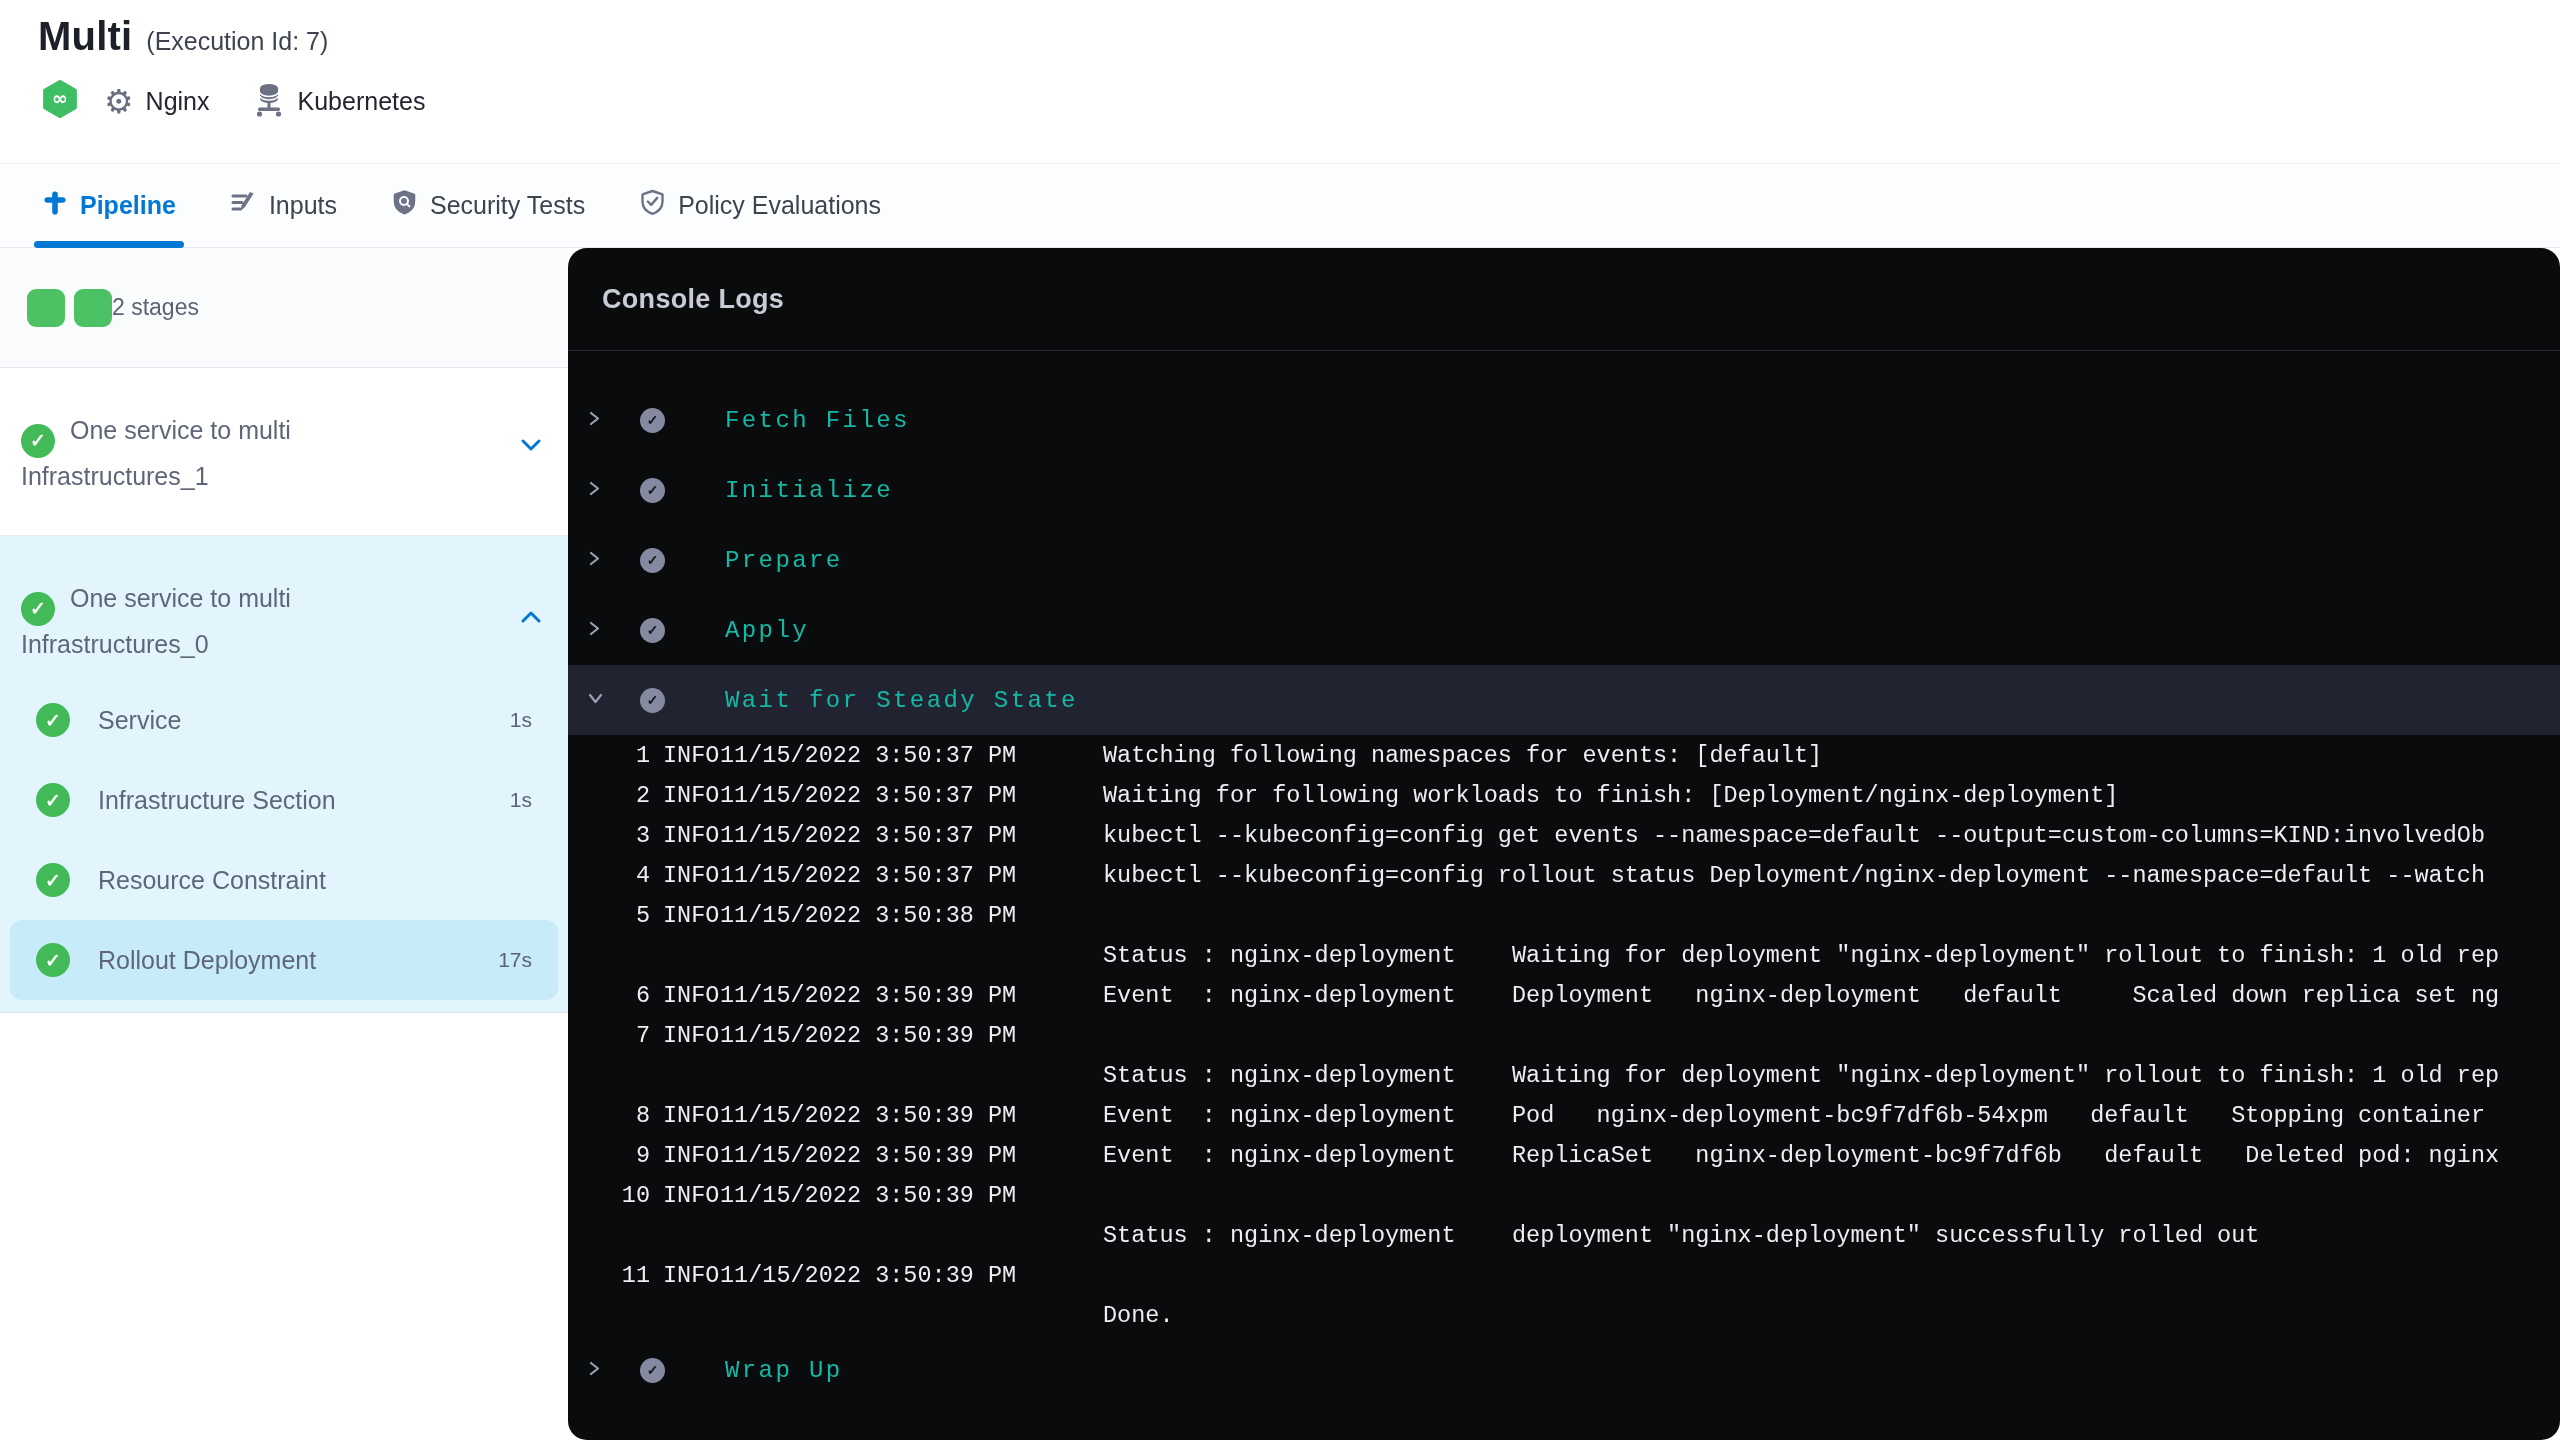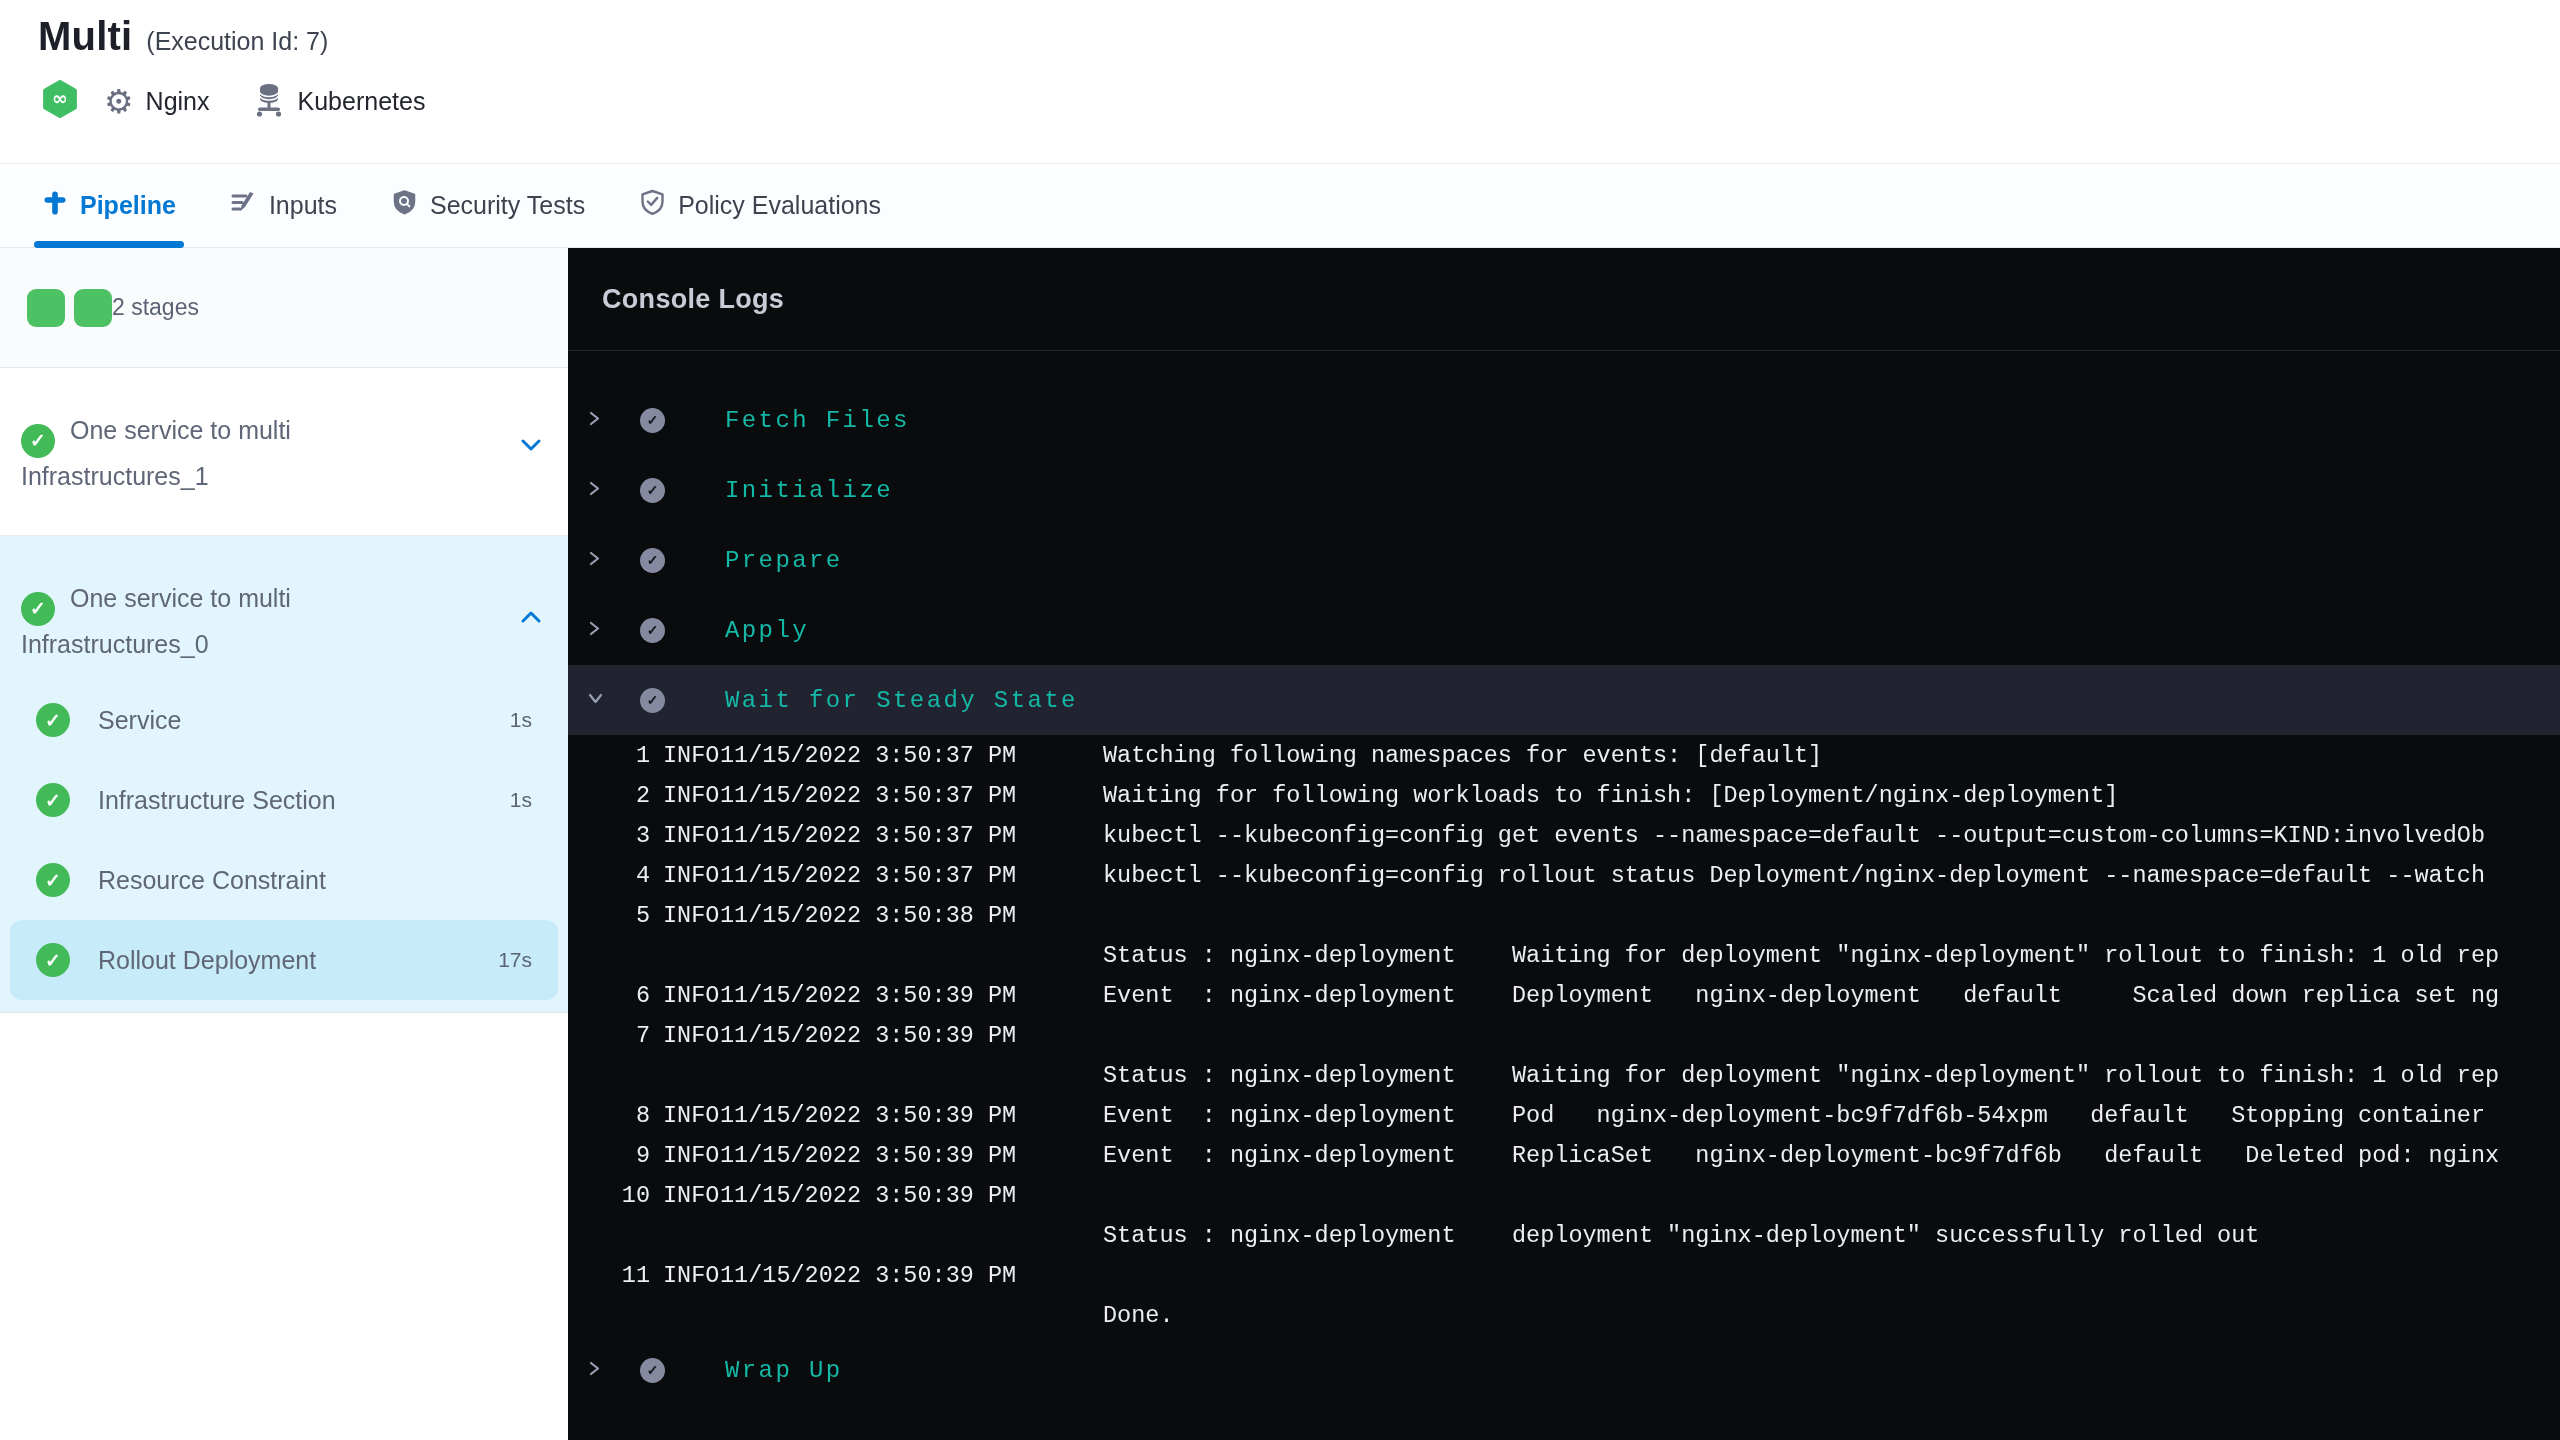--- a/index.html
+++ b/index.html
@@ -49,21 +49,21 @@
   .step-row{position:absolute;left:0;right:0;height:80px;display:flex;align-items:center;cursor:pointer;}
   .step-row .check-green{margin:0;position:absolute;left:36px;}
   .step-label{position:absolute;left:98px;font-size:25px;color:#5f6677;}
   .step-duration{position:absolute;right:36px;font-size:21px;color:#5b6273;}
   .step-row.selected{left:10px;right:10px;background:#c8ebf9;border-radius:12px;}
   .step-row.selected .check-green{left:26px;}
   .step-row.selected .step-label{left:88px;}
   .step-row.selected .step-duration{right:26px;}
 
   
-  .console{position:absolute;left:568px;top:248px;right:0;bottom:0;background:#0a0b0d;}
+  .console{position:absolute;left:568px;top:248px;right:0;bottom:0;background:#0a0b0d;border-radius:19px;}
   .console-title{position:absolute;left:34px;top:36px;font-size:27px;font-weight:700;color:#c9cbd6;letter-spacing:.3px;}
   .console-divider{position:absolute;left:0;right:0;top:102px;height:1px;background:#26272c;}
 
   .cstep{position:absolute;left:0;right:0;height:70px;display:flex;align-items:center;cursor:pointer;}
   .cstep.highlight{background:#212430;}
   .cstep .cchev{margin-left:19px;width:16px;}
   .cstep .ccheck{margin-left:37px;width:25px;height:25px;border-radius:50%;background:#858aa0;color:#15161b;
                  font-size:14px;font-weight:700;display:flex;align-items:center;justify-content:center;}
   .cstep .clabel{margin-left:60px;font-family:"Liberation Mono", monospace;font-size:24px;
                  letter-spacing:2.4px;color:#14b8a6;}

